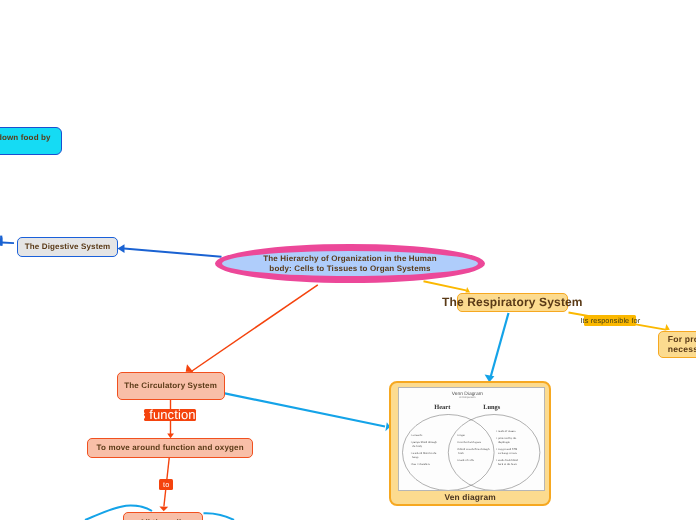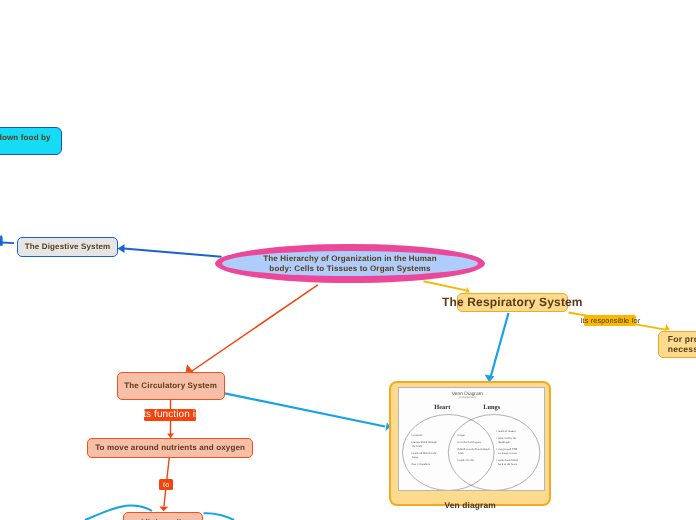--- a/index.html
+++ b/index.html
@@ -120,26 +120,26 @@
 
   <div class="node n-orange" style="left:658.1px;top:330.9px;width:70px;height:26.7px;font-size:8.6px;letter-spacing:.2px;white-space:pre-line;line-height:1.17;justify-content:flex-start;padding-left:8.7px;text-align:left;">
     <span class="ntext">For providing
 necessary</span>
   </div>
 
   <div class="node n-salmon" style="left:116.6px;top:371.5px;width:108.1px;height:28px;">
     <span class="ntext">The Circulatory System</span>
   </div>
 
-  <div class="lbl lbl-red" style="left:143.9px;top:408.9px;width:52.6px;height:12px;font-size:10px;letter-spacing:.1px;align-items:center;">
+  <div class="lbl lbl-red" style="left:143.9px;top:408.9px;width:52.6px;height:12px;font-size:13px;letter-spacing:.1px;align-items:center;">
     <span class="ntext">Its function is</span>
   </div>
 
   <div class="node n-salmon" style="left:87.1px;top:438px;width:166.1px;height:19.7px;">
-    <span class="ntext">To move around nutrients and oxygen</span>
+    <span class="ntext">To move around function and oxygen</span>
   </div>
 
   <div class="lbl lbl-red" style="left:159.2px;top:478.7px;width:14.2px;height:11.8px;">
     <span class="ntext">to</span>
   </div>
 
   <div class="node n-salmon" style="left:122.6px;top:511.5px;width:80.3px;height:20px;align-items:flex-start;padding-top:5.3px;">
     <span class="ntext">All the cells</span>
   </div>
 
@@ -171,17 +171,17 @@
           <text x="97.3" y="43.6">• made of tissues</text>
           <text x="97.3" y="50.800000000000004">• protected by the</text>
           <text x="98.89999999999999" y="54.800000000000004">diaphragm</text>
           <text x="97.3" y="62.00000000000001">• oxygen and CO2</text>
           <text x="98.89999999999999" y="66">exchange occurs</text>
           <text x="97.3" y="73.2">• sends fresh blood</text>
           <text x="98.89999999999999" y="77.2">back to the heart</text>
         </g>
     </svg>
   </div>
-  <div class="venncap" style="left:388.9px;top:492.2px;width:162.5px;margin-top:8px;">
+  <div class="venncap" style="left:388.9px;top:492.2px;width:162.5px;">
     <span>Ven diagram</span>
   </div>
 
 </div>
 
 </body></html>

